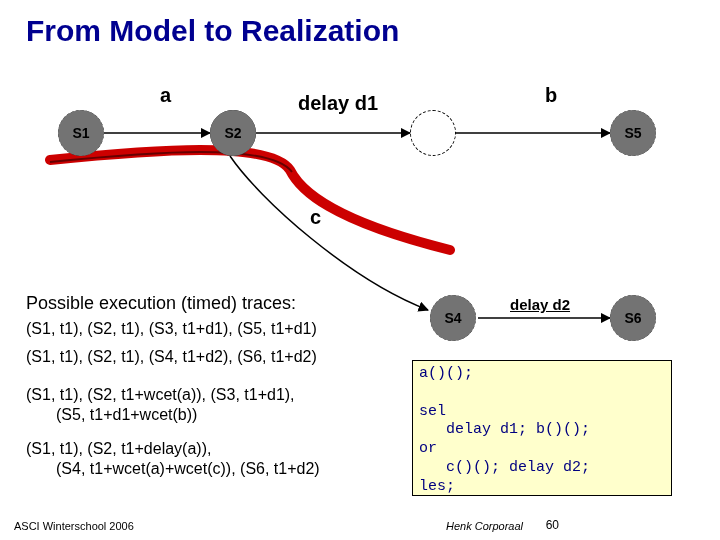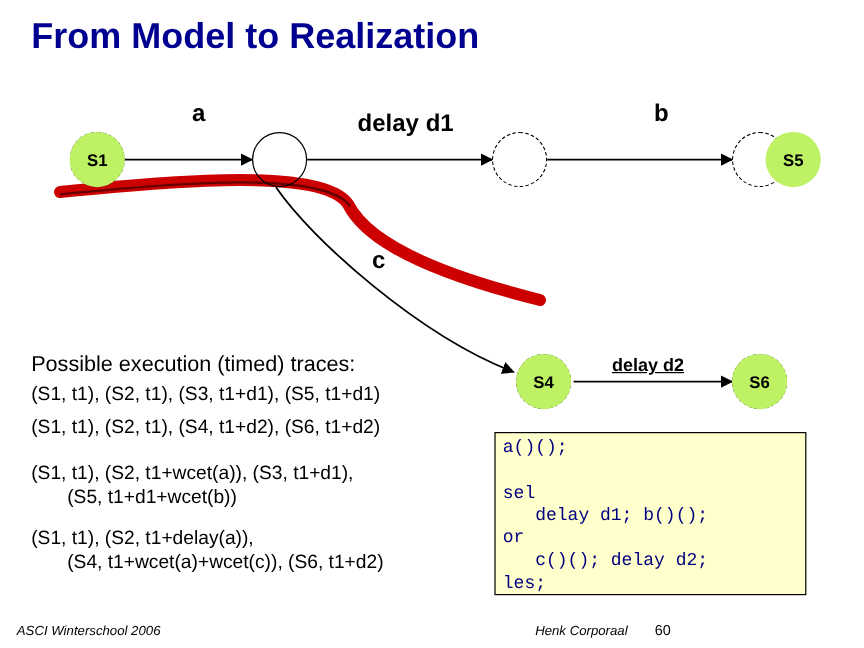--- a/index.html
+++ b/index.html
@@ -29,21 +29,21 @@
     top: 80px;
     left: 30px;
     width: 660px;
     height: 260px;
   }
   .state {
     position: absolute;
     width: 46px;
     height: 46px;
     border-radius: 50%;
-    background: #bef264;
+    background: #737373;
     display: flex;
     align-items: center;
     justify-content: center;
     font-size: 14px;
     font-weight: bold;
     z-index: 3;
   }
   .ring {
     position: absolute;
     width: 46px;
@@ -96,21 +96,20 @@
     color: #000080;
     white-space: pre;
     box-sizing: border-box;
     line-height: 1.25;
   }
   .footer-left {
     position: absolute;
     bottom: 8px;
     left: 14px;
     font-size: 11px;
-    font-style: italic;
   }
   .footer-right {
     position: absolute;
     bottom: 8px;
     right: 50px;
     font-size: 11px;
     font-style: italic;
     text-align: center;
   }
   .footer-num {
@@ -151,25 +150,26 @@
 
       <path d="M200,76 C230,120 320,200 398,230" stroke="#000" stroke-width="1.5" fill="none" marker-end="url(#arr)"></path>
 
       <line x1="448" y1="238" x2="580" y2="238" stroke="#000" stroke-width="1.5" marker-end="url(#arr)"></line>
     </svg>
 
     <div class="ring" style="left:28px;top:30px;border-style:dashed"></div>
     <div class="state" style="left:28px;top:30px">S1</div>
 
     <div class="ring" style="left:180px;top:30px;border:1px solid #000"></div>
+    <div class="state" style="left:180px;top:30px">S2</div>
 
     <div class="ring" style="left:380px;top:30px;border-style:dashed"></div>
 
     <div class="ring" style="left:580px;top:30px;border-style:dashed"></div>
-    <div class="state" style="left:608px;top:30px">S5</div>
+    <div class="state" style="left:580px;top:30px">S5</div>
 
     <div class="ring" style="left:400px;top:215px;border-style:dashed"></div>
     <div class="state" style="left:400px;top:215px">S4</div>
 
     <div class="ring" style="left:580px;top:215px;border-style:dashed"></div>
     <div class="state" style="left:580px;top:215px">S6</div>
 
     <div class="arrow-label linelbl-a">a</div>
     <div class="arrow-label linelbl-d1">delay d1</div>
     <div class="arrow-label linelbl-b">b</div>

